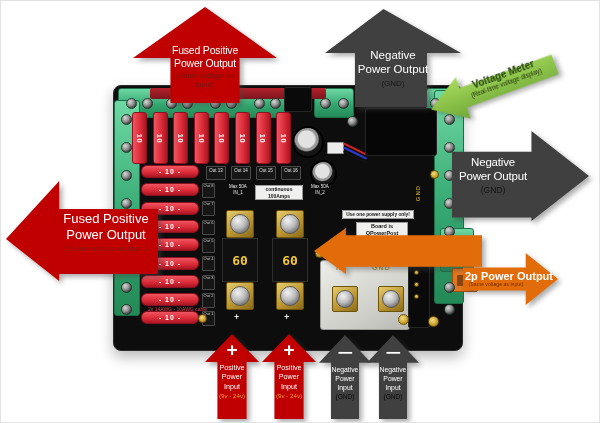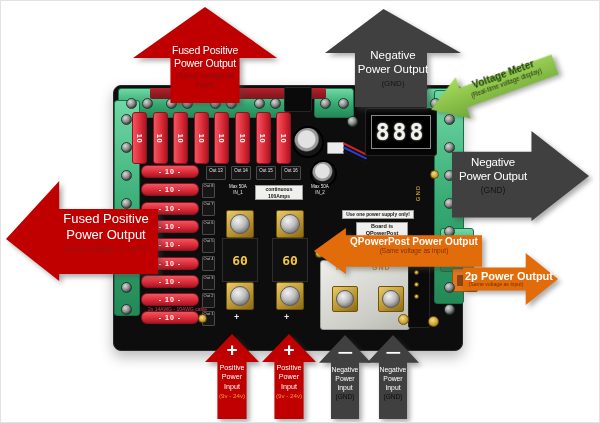--- a/index.html
+++ b/index.html
@@ -104,23 +104,20 @@
       </div>
 
     <div class="cap" style="left:178px;top:40px;width:32px;height:32px"></div>
     <div class="cap" style="left:196px;top:74px;width:27px;height:27px"></div>
     <div class="abs" style="left:213px;top:56px;width:17px;height:12px;background:#ececec;border:1px solid #9a9a9a;border-radius:1px"></div>
     <div class="wire" style="left:228px;top:62px;width:26px;background:#cf2222;transform:rotate(26deg)"></div>
     <div class="wire" style="left:228px;top:66px;width:26px;background:#2a3bd6;transform:rotate(26deg)"></div>
     <div class="wire" style="left:228px;top:70px;width:26px;background:#111;transform:rotate(26deg)"></div>
 
     <div id="vmod" style="left:251px;top:22px;width:72px;height:48px"></div>
-    <div id="vdisp" style="left:257px;top:29px;width:60px;height:34px">
-        <span>888</span>
-      </div>
 
     <div class="abs tinywhite" style="left:110px;top:98px;width:28px">
       <div>Max 50A</div>
         <div>IN_1</div>
     </div>
     <div class="wlabel" style="left:141px;top:99px;width:48px;height:15px;font-size:5px;line-height:1.4">
       <div>continuous</div>
         <div>100Amps</div>
     </div>
     <div class="abs tinywhite" style="left:192px;top:98px;width:28px">
@@ -297,24 +294,20 @@
   <div class="awrap" style="left:5px;top:180px;width:152px;height:100px">
     <div class="shape c-red" style="clip-path:polygon(0 58%,35% 0,35% 28%,100% 28%,100% 93%,35% 93%,35% 100%)"></div>
     <div class="atext" style="left:50px;right:2px;top:30px">
       <div class="al" style="font-size:13px;line-height:1.2">Fused Positive Power Output</div>
       <div class="asub" style="font-size:7.8px;color:#8b1414;margin-top:3px;white-space:nowrap">(Same voltage as input)</div>
     </div>
   </div>
 
   <div class="awrap" style="left:313px;top:227px;width:168px;height:46px">
     <div class="shape c-orange" style="clip-path:polygon(0 50%,19% 0,19% 16%,100% 16%,100% 84%,19% 84%,19% 100%)"></div>
-    <div class="atext" style="left:34px;right:2px;top:8px">
-      <div class="al" style="font-size:10px;font-weight:bold;white-space:nowrap">QPowerPost Power Output</div>
-      <div class="asub" style="font-size:6.5px;color:#833000">(Same voltage as input)</div>
-    </div>
   </div>
 
   <div class="awrap" style="left:462px;top:252px;width:95px;height:52px">
     <div class="shape c-orange" style="clip-path:polygon(0 28%,66% 28%,66% 0,100% 50%,66% 100%,66% 72%,0 72%)"></div>
     <div class="atext" style="left:2px;width:62px;top:17px">
       <div class="al" style="font-size:11px;font-weight:bold;white-space:nowrap">2p Power Output</div>
       <div class="asub" style="font-size:5.2px;color:#7a2c00;white-space:nowrap">(Same voltage as input)</div>
     </div>
   </div>
 

